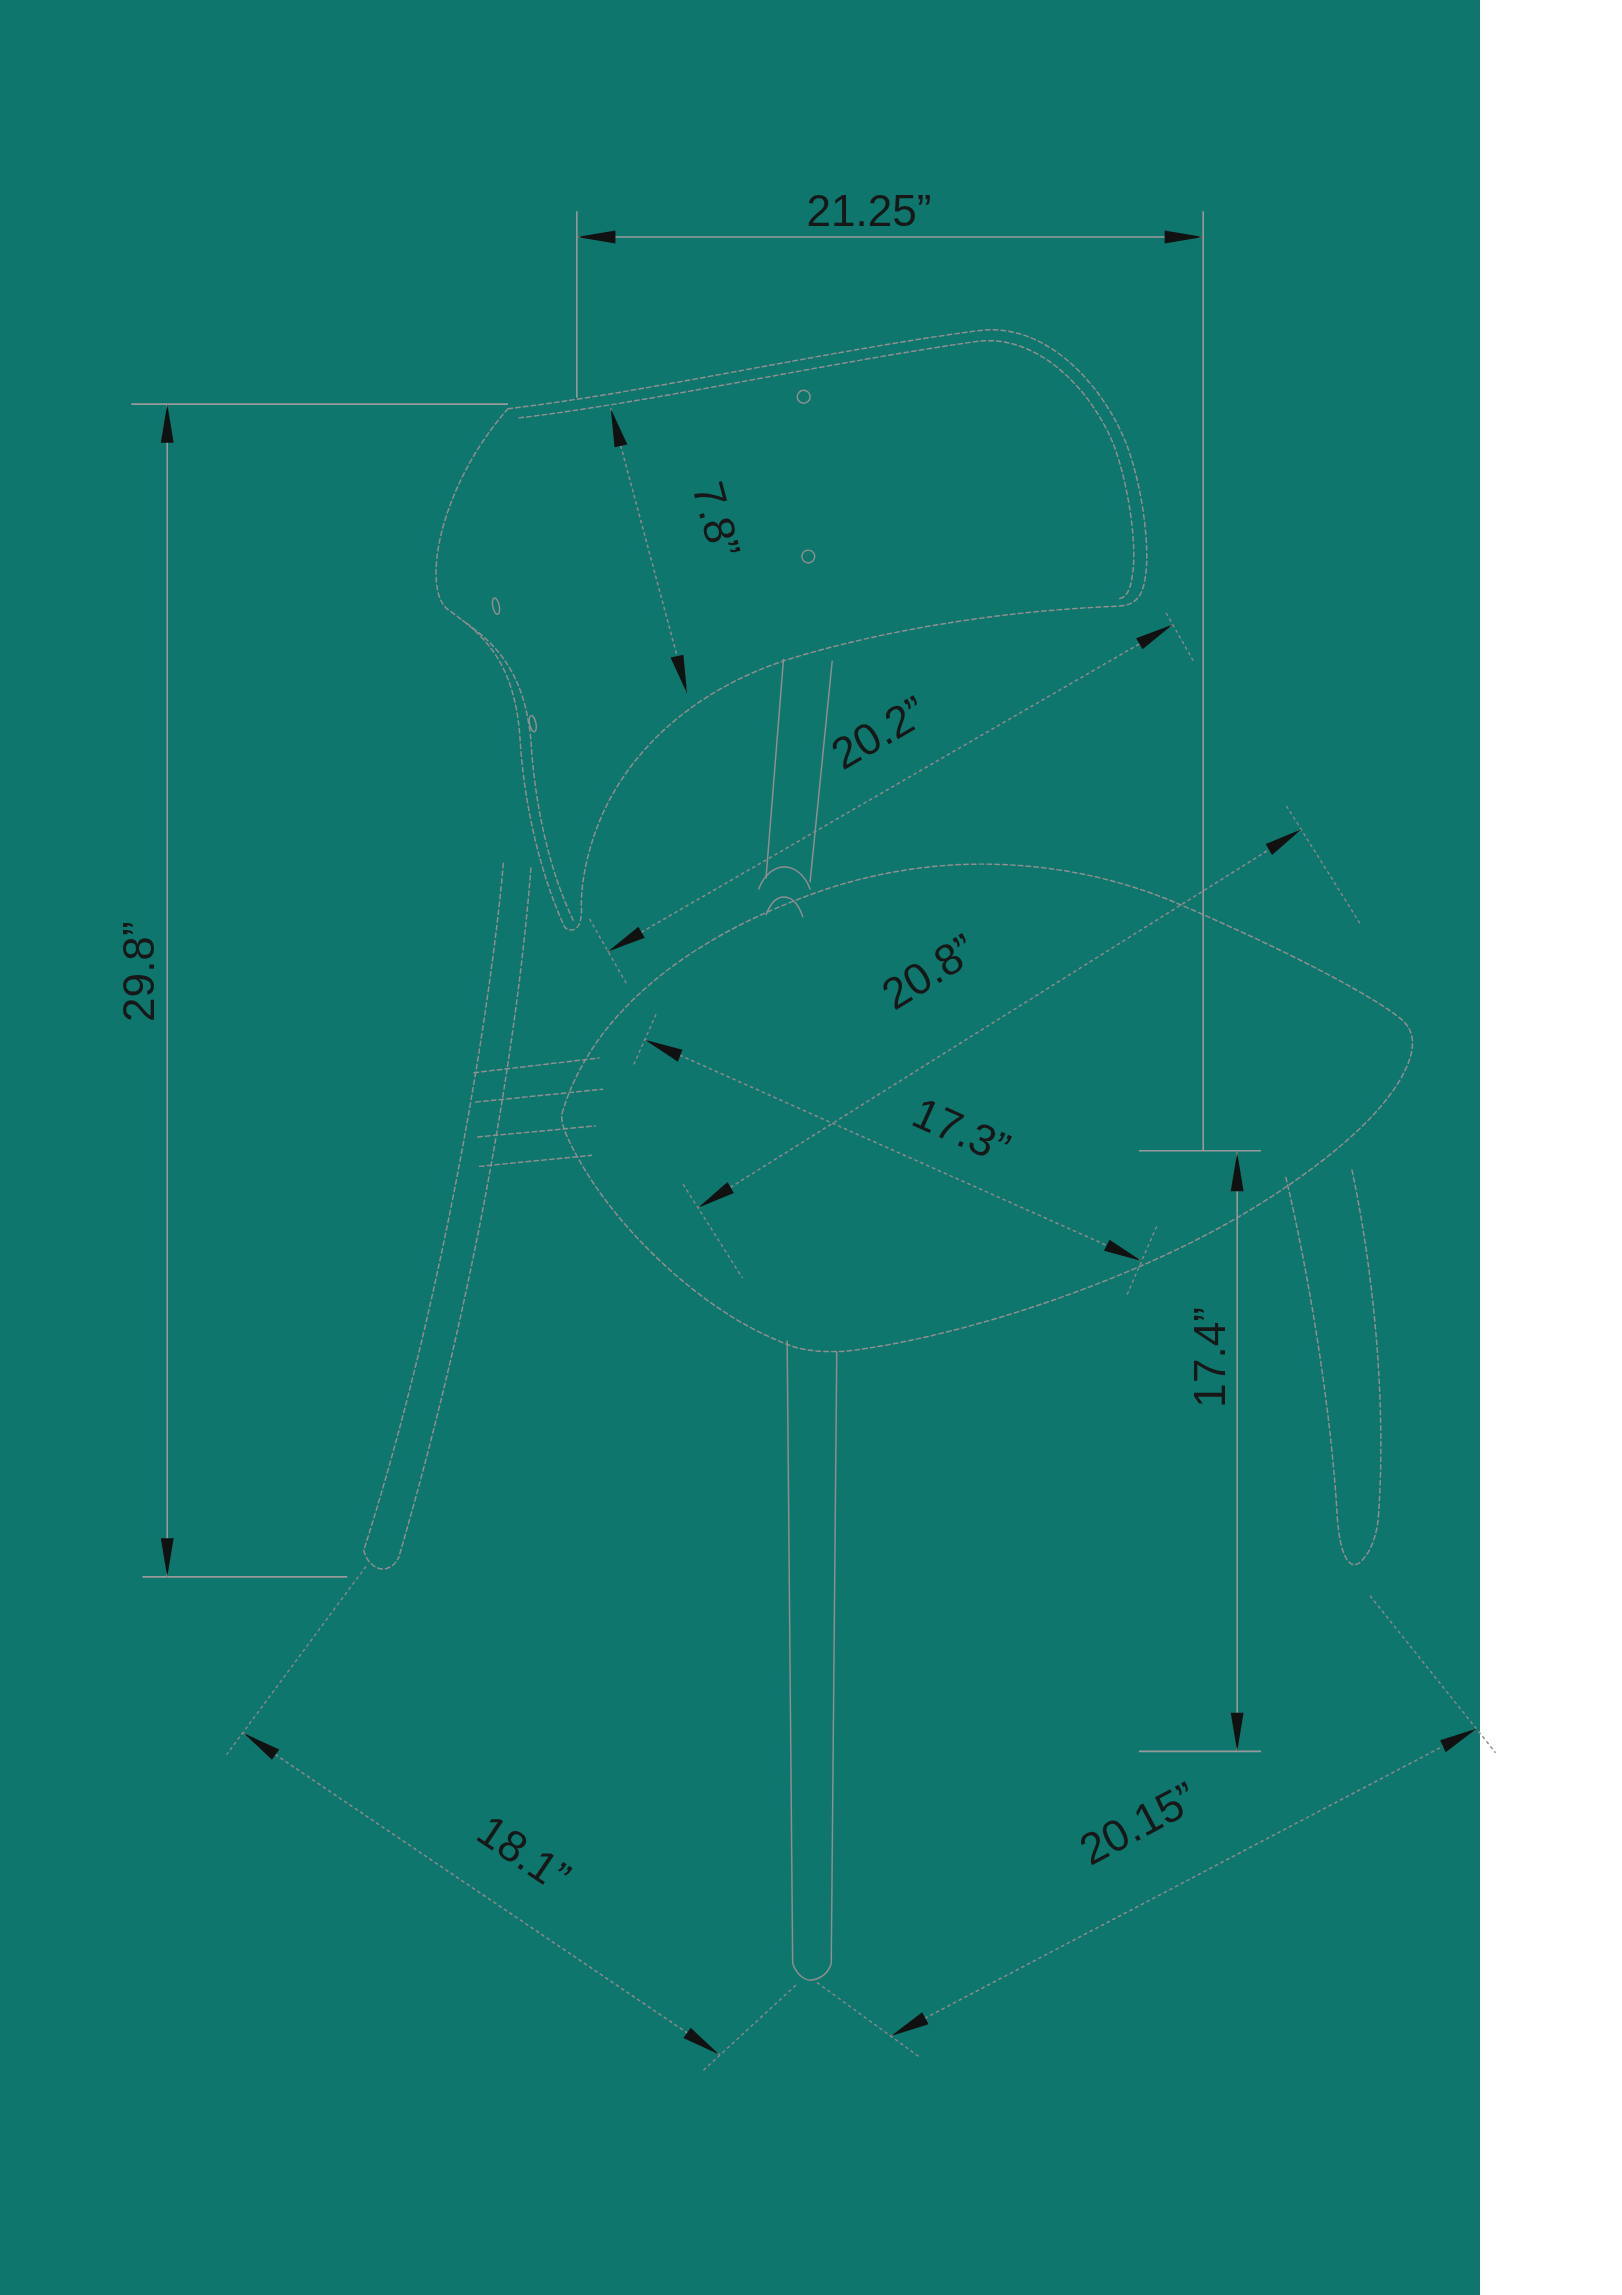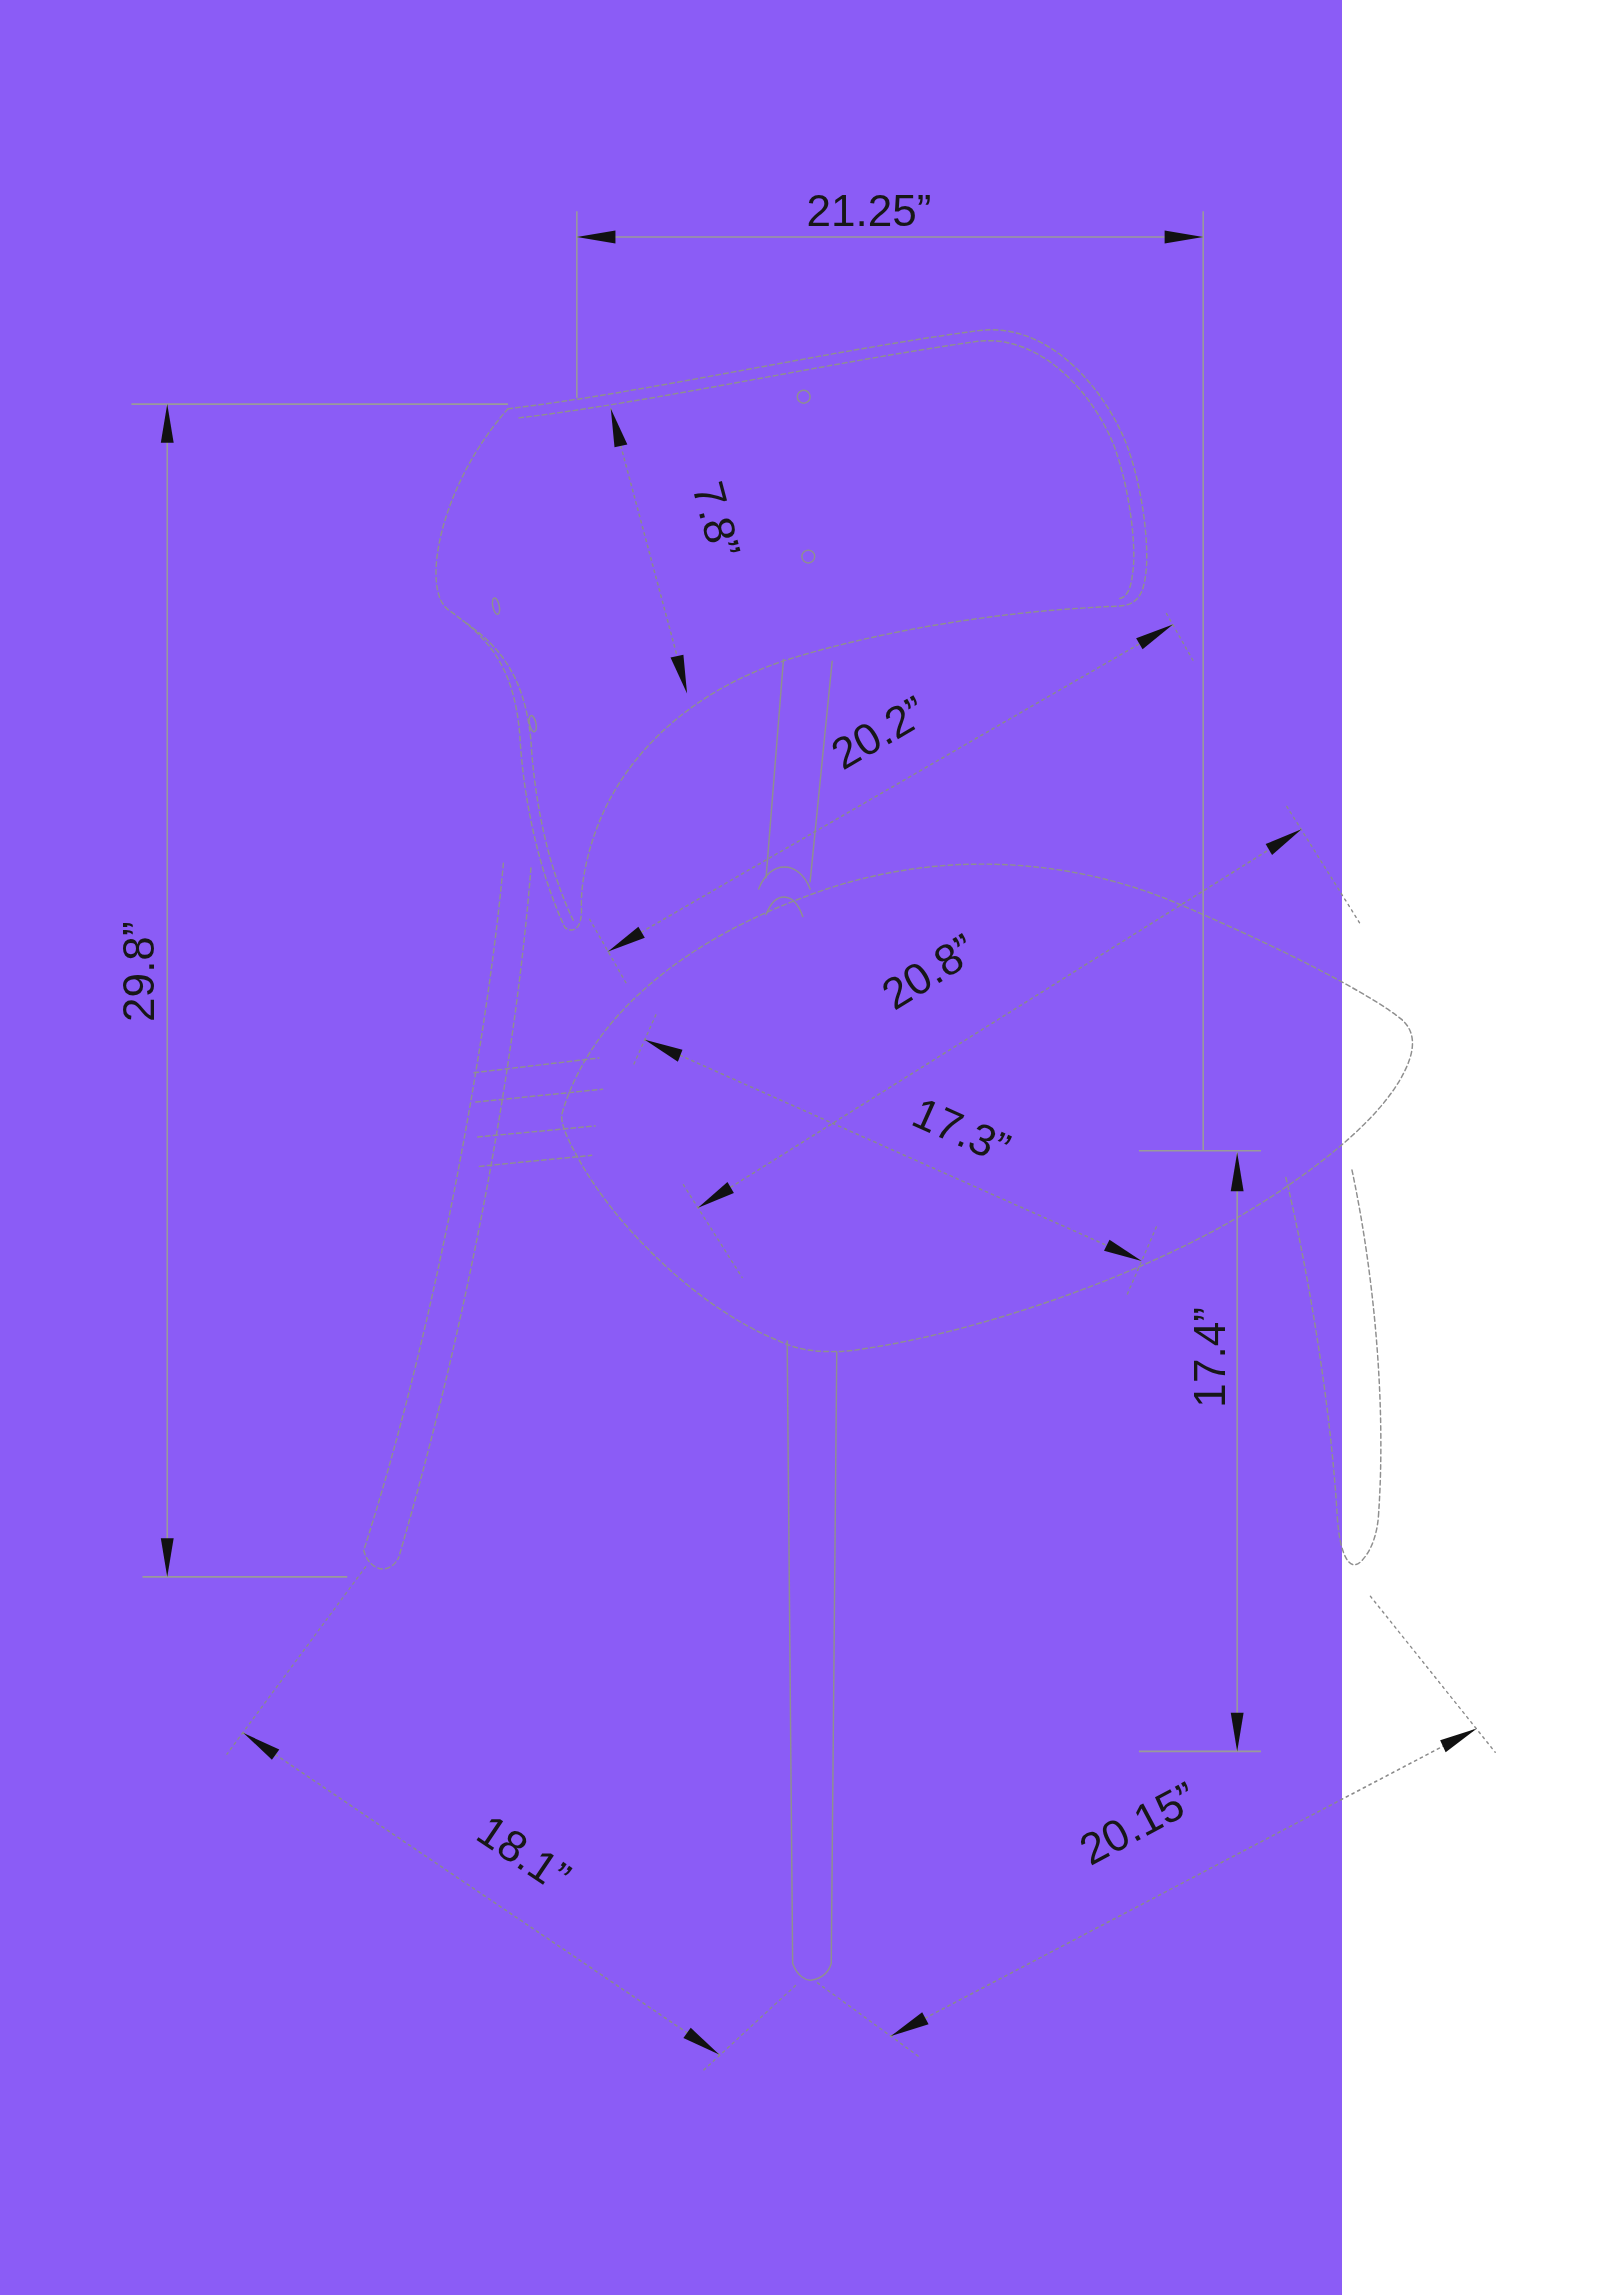--- a/index.html
+++ b/index.html
@@ -6,23 +6,23 @@
     margin: 0;
     padding: 0;
     background: #ffffff;
     width: 1623px;
     height: 2296px;
     overflow: hidden;
     font-family: "Liberation Sans", sans-serif;
   }
   .stage {
     position: relative;
-    width: 1342px;
+    width: 1480px;
     height: 2296px;
-    background: #8b5cf6;
+    background: #0f766e;
   }
   svg { display: block; }
   .chair-line {
     fill: none;
     stroke: #8f8f8f;
     stroke-width: 1.6;
     stroke-dasharray: 5 3.5;
     stroke-linecap: round;
   }
   .chair-solid {

